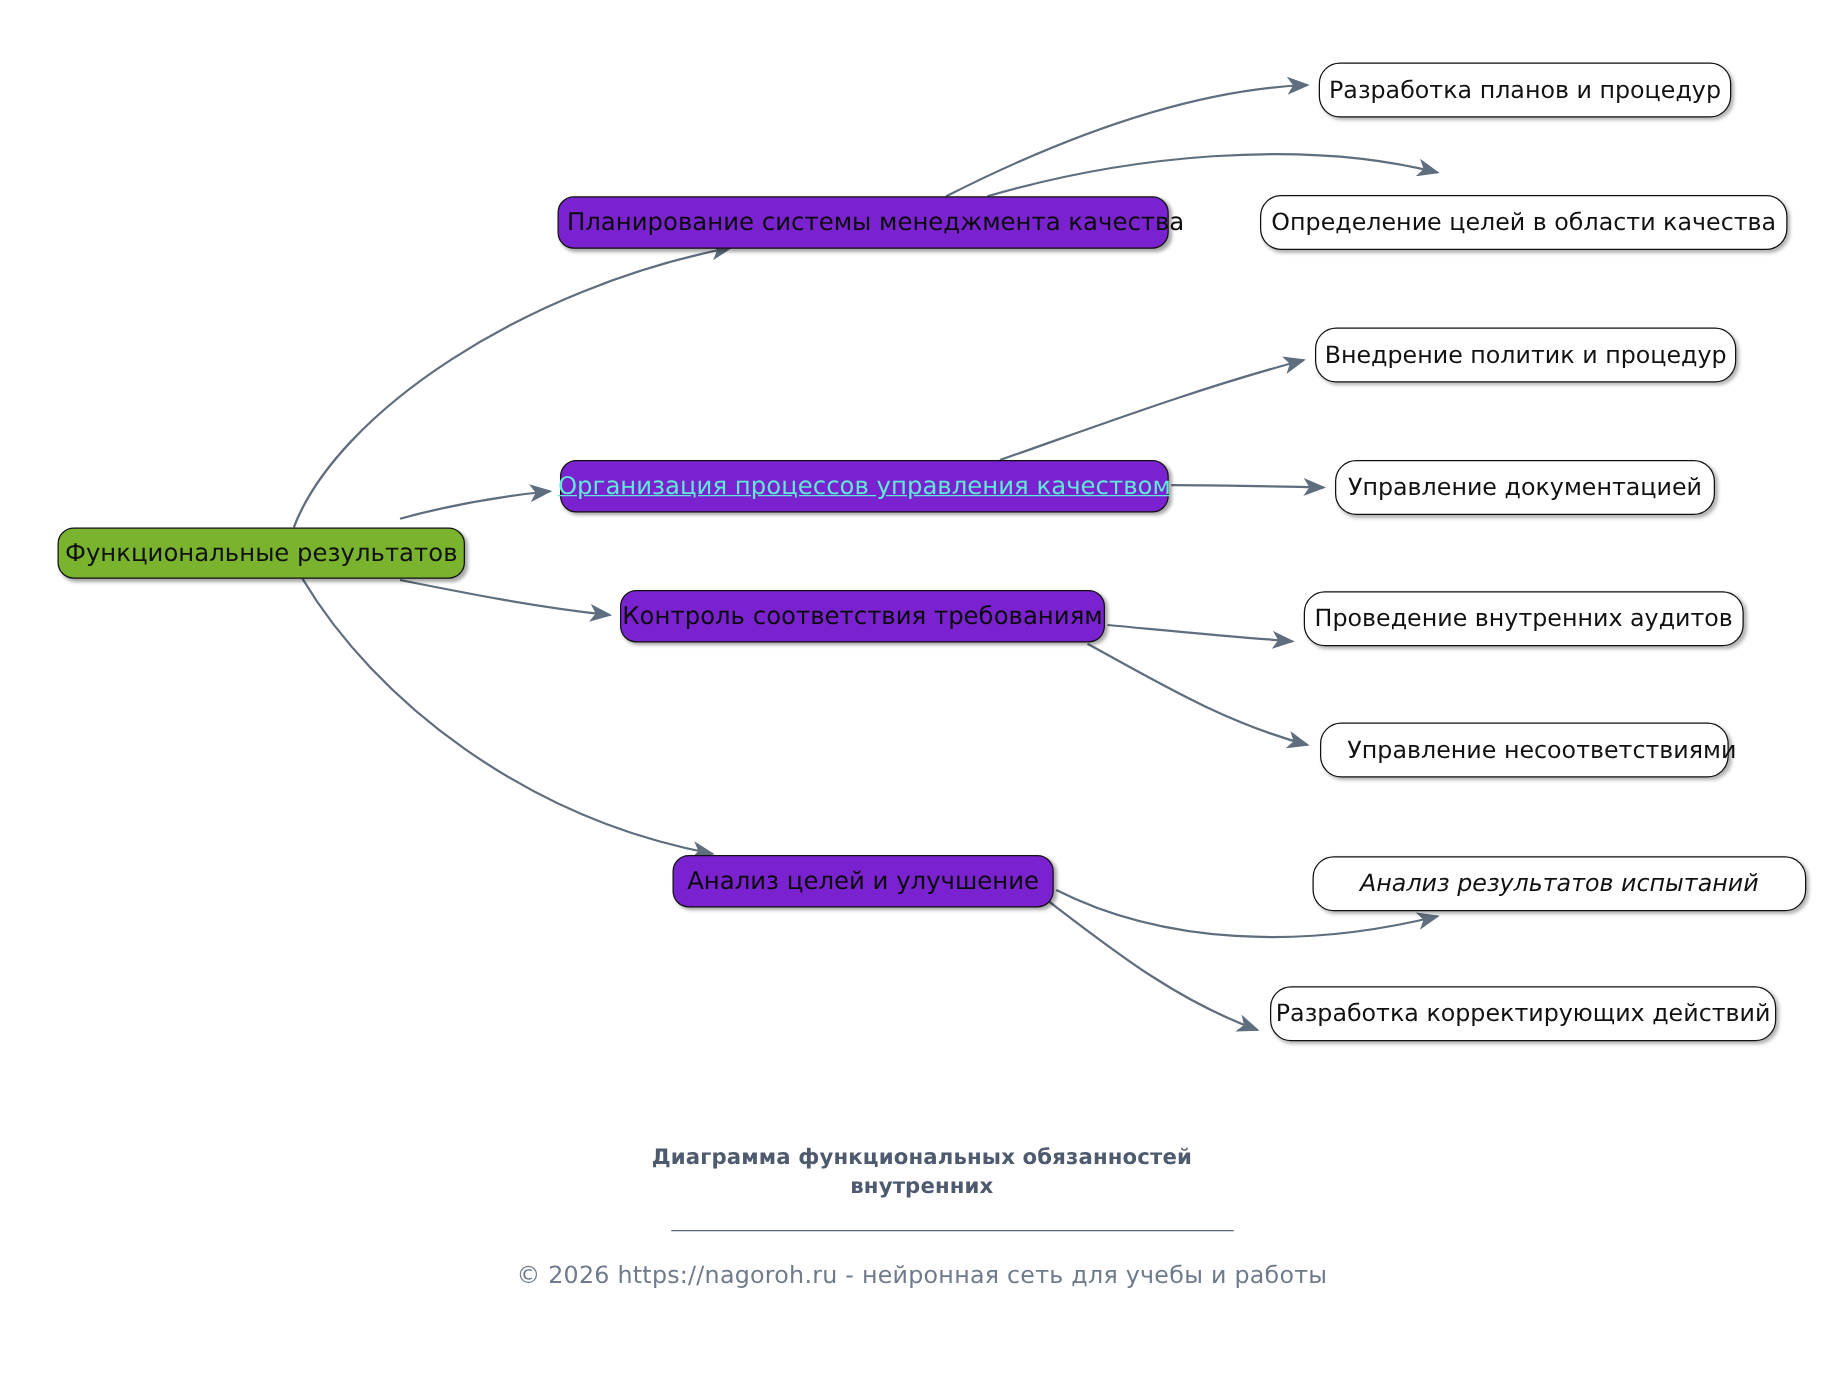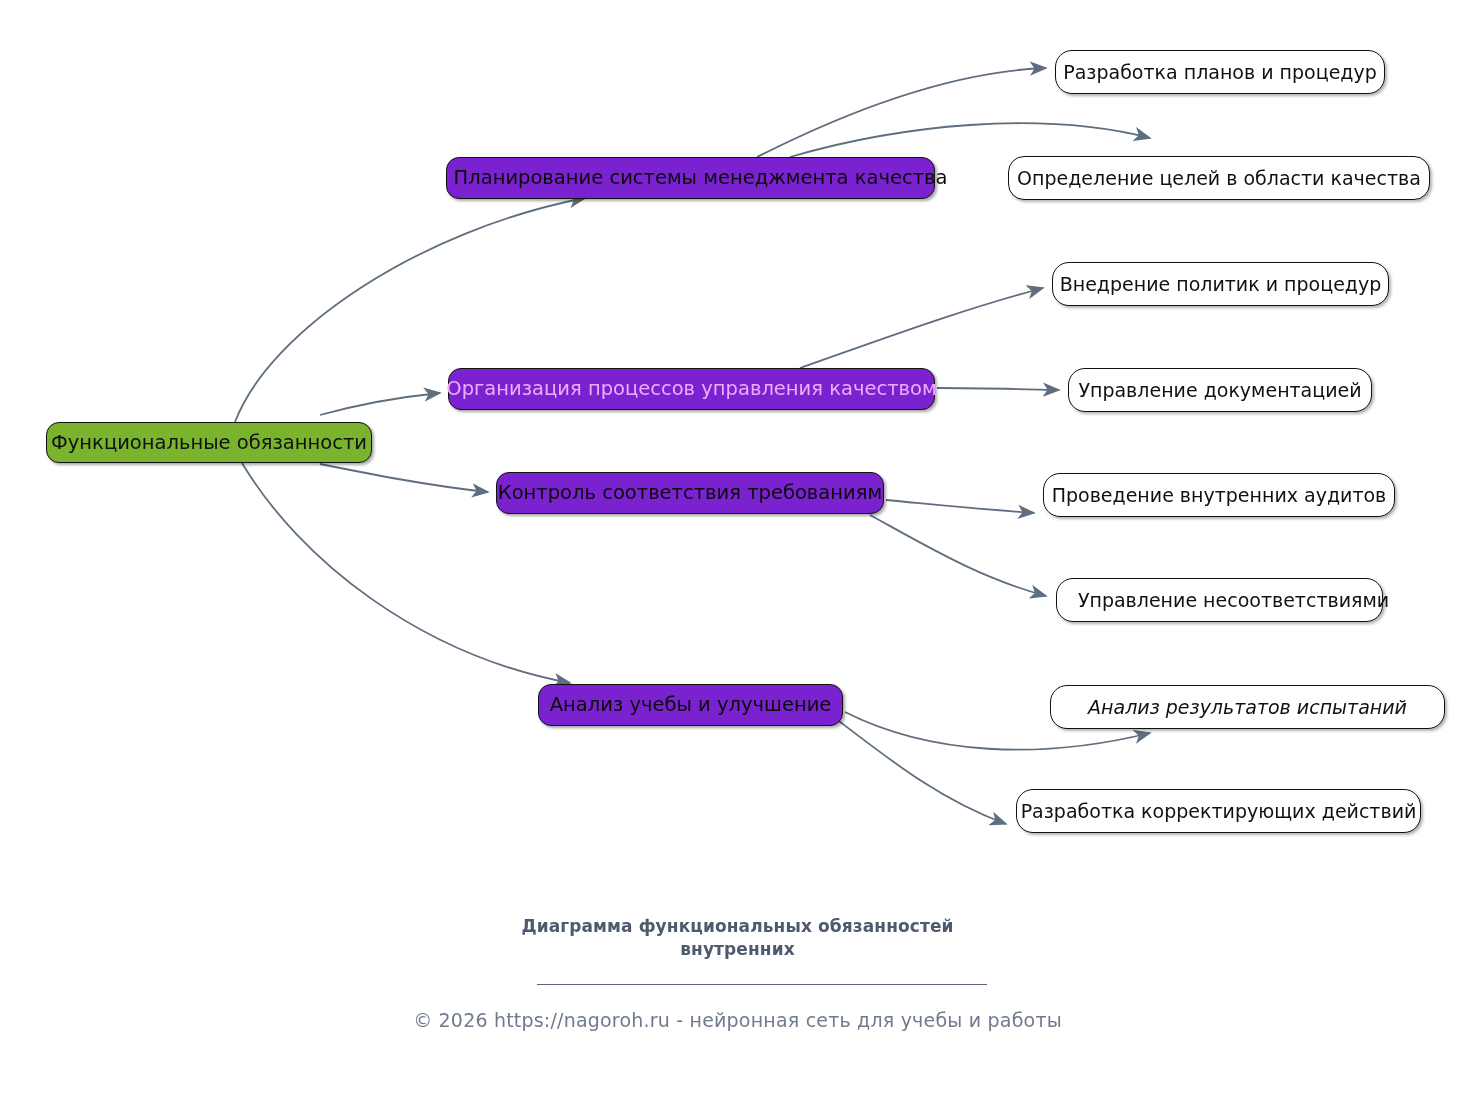--- a/index.html
+++ b/index.html
@@ -111,51 +111,51 @@
         <path d="M 937,388 C 980,388 1015,389 1059,390" fill="none" stroke="#5f6e7e" stroke-width="1.8" marker-end="url(#arrowhead)"></path>
         <path d="M 886,500 C 940,505 990,510 1034,513" fill="none" stroke="#5f6e7e" stroke-width="1.8" marker-end="url(#arrowhead)"></path>
         <path d="M 870,515 C 930,548 980,578 1046,596" fill="none" stroke="#5f6e7e" stroke-width="1.8" marker-end="url(#arrowhead)"></path>
         <path d="M 845,712 C 930,755 1040,760 1150,733" fill="none" stroke="#5f6e7e" stroke-width="1.8" marker-end="url(#arrowhead)"></path>
         <path d="M 835,718 C 890,760 940,800 1006,824" fill="none" stroke="#5f6e7e" stroke-width="1.8" marker-end="url(#arrowhead)"></path>
       </g>
   </svg>
 
   <div id="node-layer">
       <div class="node node-root" style="left: 46px; top: 422px; width: 326px; height: 41px; background: rgb(122, 179, 46); color: rgb(17, 17, 17);">
-        <span>Функциональные обязанности</span>
+        <span>Функциональные результатов</span>
       </div>
       <div class="node node-branch" style="left: 446px; top: 157px; width: 489px; height: 42px; background: rgb(122, 34, 207); color: rgb(11, 11, 11); padding-left: 20px;">
         <span>Планирование системы менеджмента качества</span>
       </div>
       <div class="node node-leaf" style="left: 1055px; top: 50px; width: 330px; height: 44px; background: rgb(255, 255, 255); color: rgb(17, 17, 17);">
         <span>Разработка планов и процедур</span>
       </div>
-      <div class="node node-leaf" style="left: 1008px; top: 156px; width: 422px; height: 44px; background: rgb(255, 255, 255); color: rgb(17, 17, 17); border-radius: 16px;">
+      <div class="node node-leaf" style="left: 1008px; top: 156px; width: 422px; height: 44px; background: rgb(255, 255, 255); color: rgb(17, 17, 17);">
         <span>Определение целей в области качества</span>
       </div>
-      <div class="node node-branch" style="left: 448px; top: 368px; width: 487px; height: 42px; background: rgb(122, 34, 207); color: #f0abfc;">
+      <div class="node node-branch" style="left: 448px; top: 368px; width: 487px; height: 42px; background: rgb(122, 34, 207); color: #5eead4; text-decoration: underline;">
         <span>Организация процессов управления качеством</span>
       </div>
       <div class="node node-leaf" style="left: 1052px; top: 262px; width: 337px; height: 44px; background: rgb(255, 255, 255); color: rgb(17, 17, 17);">
         <span>Внедрение политик и процедур</span>
       </div>
       <div class="node node-leaf" style="left: 1068px; top: 368px; width: 304px; height: 44px; background: rgb(255, 255, 255); color: rgb(17, 17, 17);">
         <span>Управление документацией</span>
       </div>
       <div class="node node-branch" style="left: 496px; top: 472px; width: 388px; height: 42px; background: rgb(122, 34, 207); color: rgb(11, 11, 11);">
         <span>Контроль соответствия требованиям</span>
       </div>
       <div class="node node-leaf" style="left: 1043px; top: 473px; width: 352px; height: 44px; background: rgb(255, 255, 255); color: rgb(17, 17, 17);">
         <span>Проведение внутренних аудитов</span>
       </div>
       <div class="node node-leaf" style="left: 1056px; top: 578px; width: 327px; height: 44px; background: rgb(255, 255, 255); color: rgb(17, 17, 17); padding-left: 28px;">
         <span>Управление несоответствиями</span>
       </div>
       <div class="node node-branch" style="left: 538px; top: 684px; width: 305px; height: 42px; background: rgb(122, 34, 207); color: rgb(11, 11, 11);">
-        <span>Анализ учебы и улучшение</span>
+        <span>Анализ целей и улучшение</span>
       </div>
       <div class="node node-leaf" style="left: 1050px; top: 685px; width: 395px; height: 44px; background: rgb(255, 255, 255); color: rgb(17, 17, 17); font-style: italic;">
         <span>Анализ результатов испытаний</span>
       </div>
       <div class="node node-leaf" style="left: 1016px; top: 789px; width: 405px; height: 44px; background: rgb(255, 255, 255); color: rgb(17, 17, 17);">
         <span>Разработка корректирующих действий</span>
       </div>
     </div>
 
   <div class="footer footer-title">

